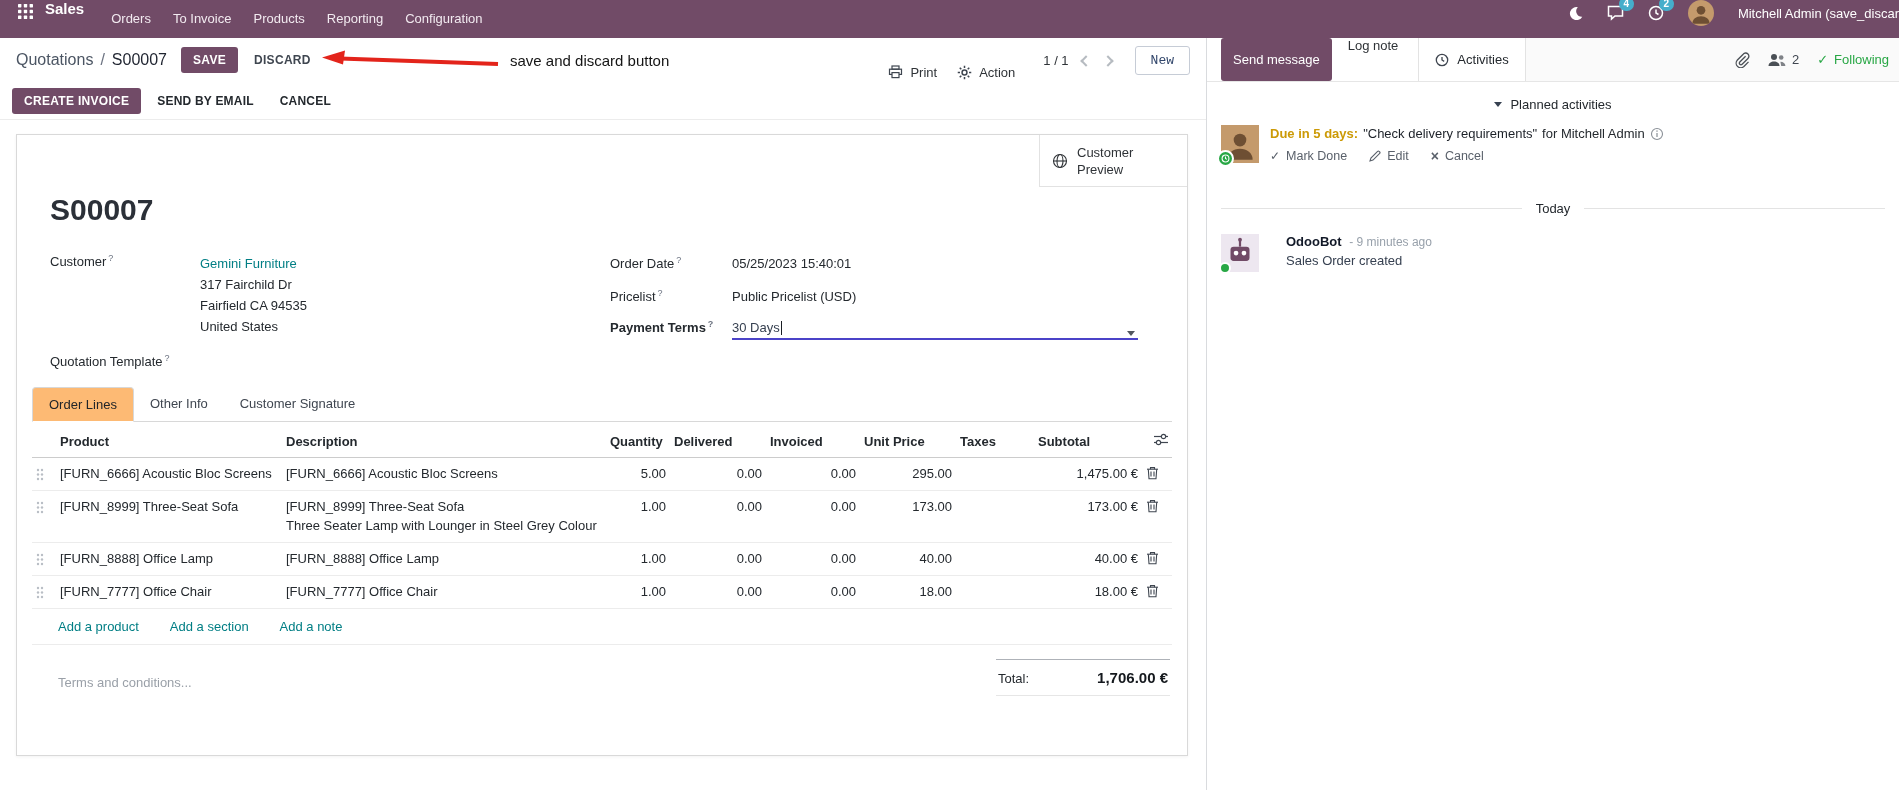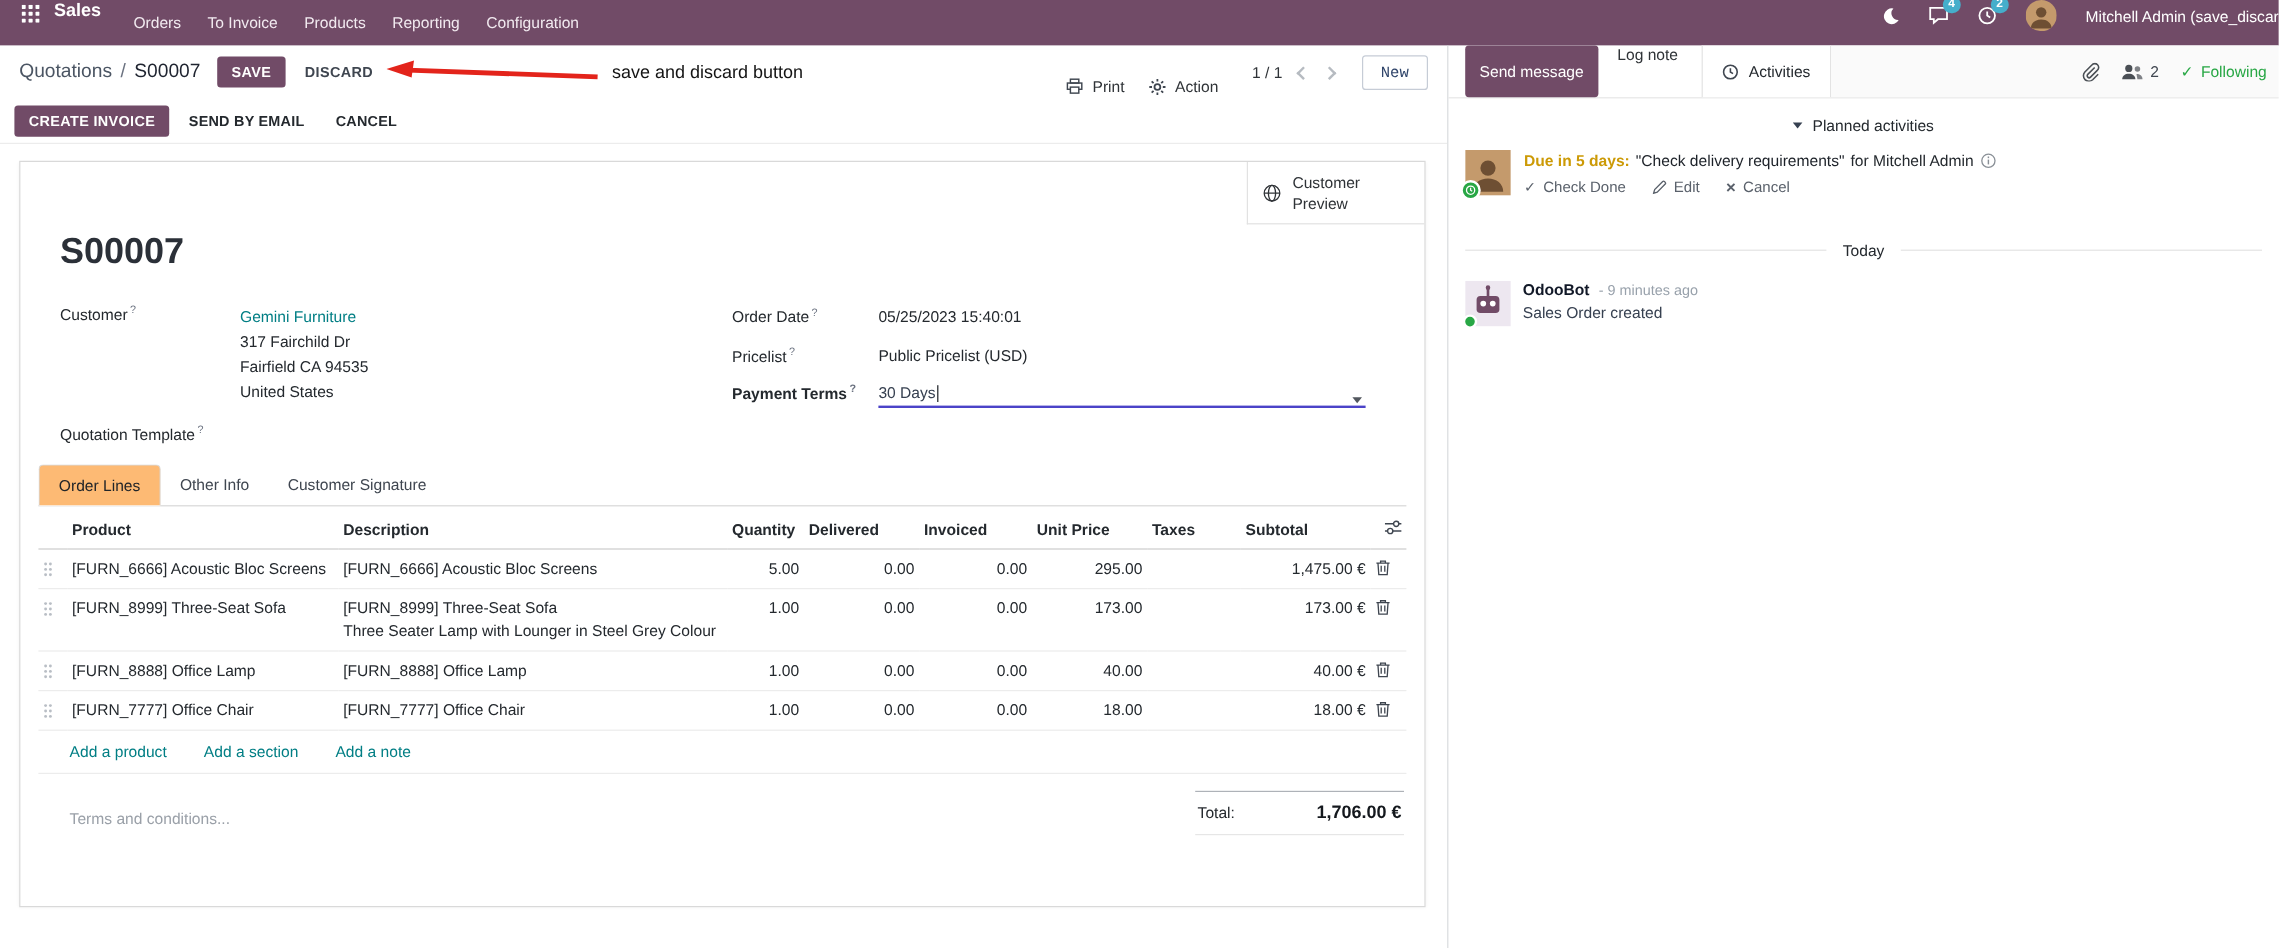--- a/index.html
+++ b/index.html
@@ -124,21 +124,21 @@
   .act-line1 { font-size:13px; color:#24292e; display:flex; align-items:center; gap:5px; flex-wrap:wrap; line-height:18px; }
   .due { color:#CC9A06; font-weight:700; }
   .summary { font-weight:500; color:#1c2128; }
   .act-actions { margin-top:6px; display:flex; gap:22px; color:#5a616b; font-size:12.5px; align-items:center; }
   .act-actions span.itm { display:flex; align-items:center; gap:6px; cursor:pointer; }
   .glyph-check { color:#5a616b; font-size:12px; }
   .glyph-x { color:#5a616b; font-weight:700; font-size:14px; line-height:12px; }
   .today-divider { display:flex; align-items:center; margin:38px 0 6px; color:#24292e; }
   .today-divider::before, .today-divider::after { content:""; flex:1; height:1px; background:#e3e3e3; }
   .today-divider span { padding:0 14px; font-weight:500; }
-  .message { display:flex; gap:10px; padding:12px 0; }
+  .message { display:flex; gap:27px; padding:12px 0; }
   .msg-author { font-weight:700; color:#111827; font-size:13px; }
   .msg-time { color:#98a1ab; font-size:12px; margin-left:4px; }
   .msg-body { margin-top:4px; color:#374151; }
 
   
   .annotation svg { flex:none; }
 </style>
 </head>
 <body>
 
@@ -567,21 +567,21 @@
               <svg width="14" height="14" viewBox="0 0 14 14">
                   <circle cx="7" cy="7" r="5.5" fill="none" stroke="#8a9097" stroke-width="1.1"></circle>
                   <rect x="6.4" y="6" width="1.2" height="4" fill="#8a9097"></rect>
                   <rect x="6.4" y="3.4" width="1.2" height="1.4" fill="#8a9097"></rect>
                 </svg>
             </span>
           </div>
           <div class="act-actions">
             <span class="itm">
                 <span class="glyph-check">✓</span>
-                <span>Check Done</span>
+                <span>Mark Done</span>
               </span>
             <span class="itm">
                 <svg width="12" height="12" viewBox="0 0 12 12">
                   <path d="M1 11l.9-3L8.6 1.3a1 1 0 0 1 1.4 0l.7.7a1 1 0 0 1 0 1.4L4 10.1 1 11z" fill="none" stroke="#5a616b" stroke-width="1.1"></path>
                 </svg>
                 <span>Edit</span>
               </span>
             <span class="itm">
                 <span class="glyph-x">×</span>
                 <span>Cancel</span>

